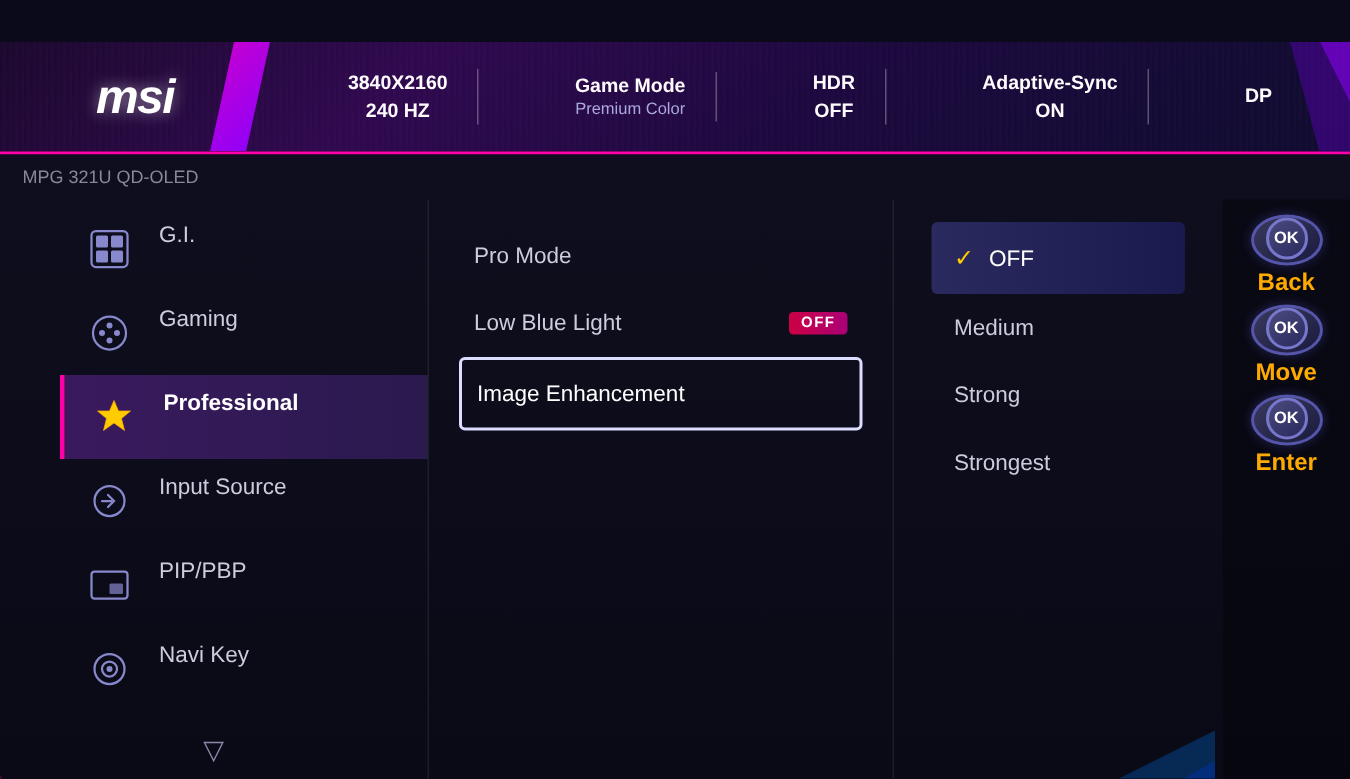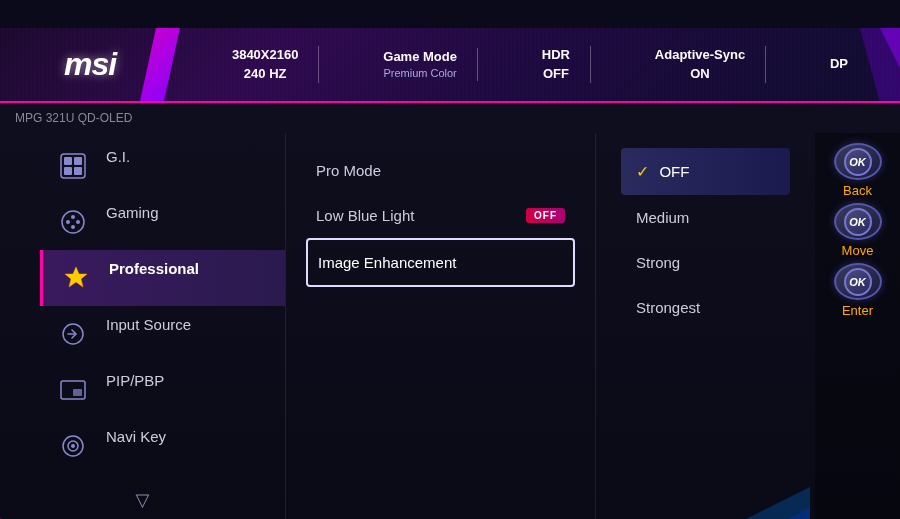--- a/index.html
+++ b/index.html
@@ -242,44 +242,42 @@
       gap: 3px;
       cursor: pointer;
     }
     .btn-circle {
       width: 48px;
       height: 48px;
       border-radius: 50%;
       background: linear-gradient(145deg, #3a3a5e, #1a1a3e);
       border: 2px solid #5555aa;
       display: flex;
-      align-items: center;
       justify-content: center;
       color: white;
       font-size: 14px;
       box-shadow: 0 0 8px rgba(100,100,255,0.3);
-      font-style: italic;
     }
     .btn-inner {
       width: 28px;
       height: 28px;
       border-radius: 50%;
       background: linear-gradient(145deg, #4a4a7e, #2a2a5e);
       border: 2px solid #7777cc;
       display: flex;
       align-items: center;
       justify-content: center;
       font-size: 11px;
       color: white;
       font-weight: 700;
     }
     .btn-label {
-      font-size: 13px;
+      font-size: 16px;
       color: #ffaa00;
-      font-weight: 400;
+      font-weight: 700;
       text-align: center;
     }
   </style>
 </head>
 <body>
 
 <div class="top-banner">
   <div class="logo-area">
     <span class="msi-logo">msi</span>
     <div class="logo-accent"></div>

